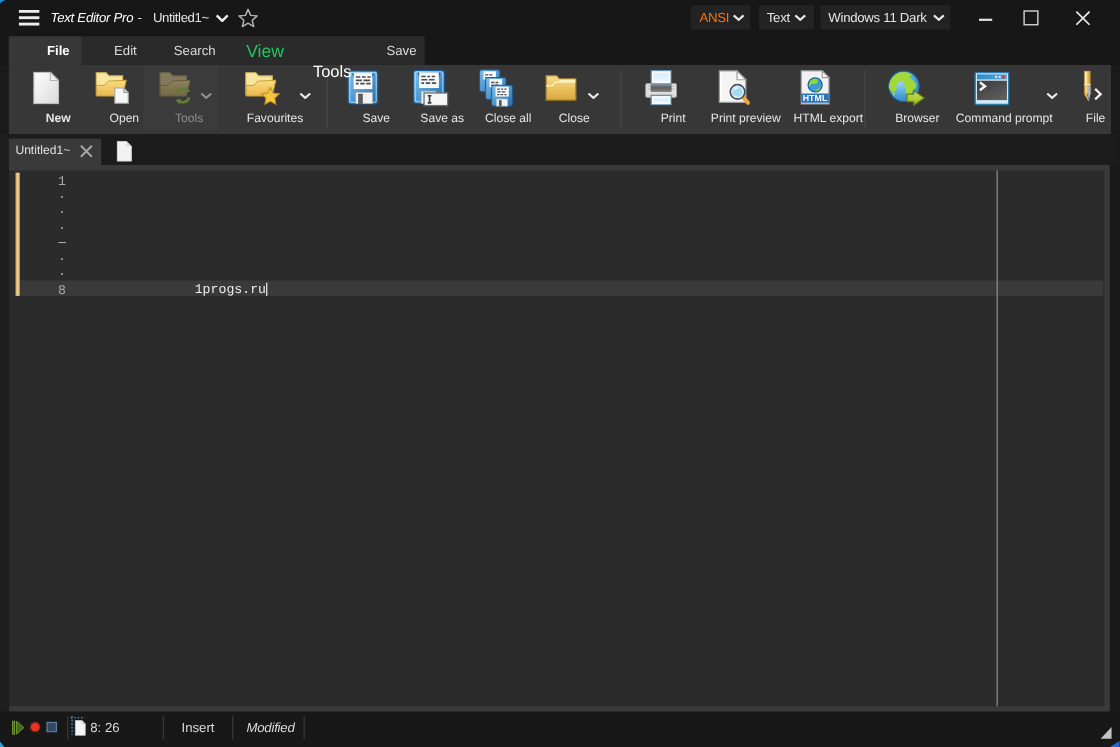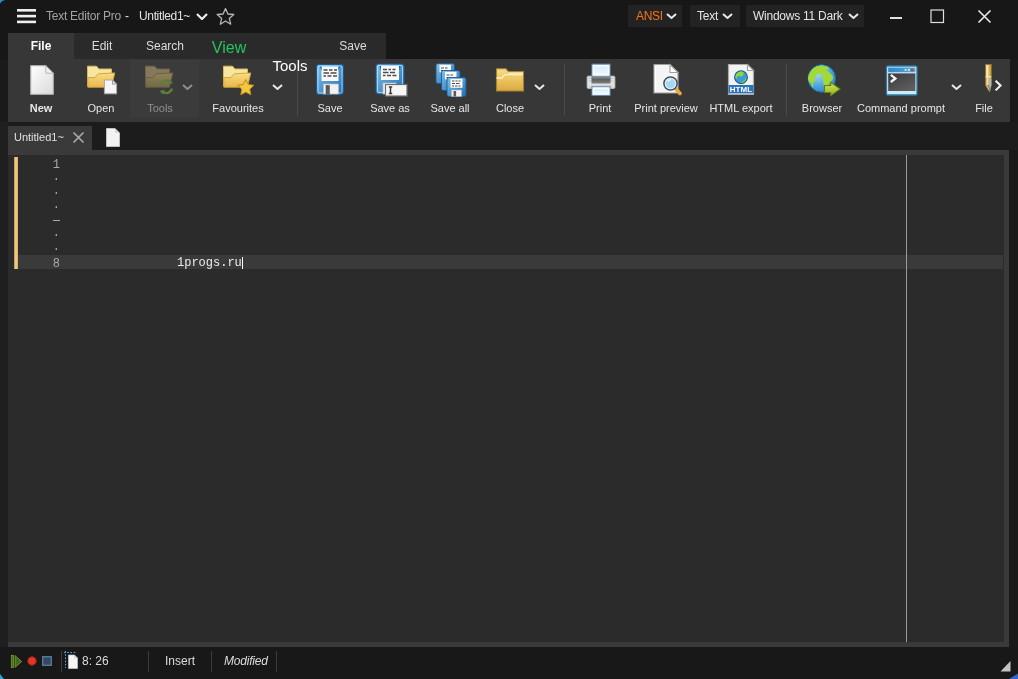--- a/index.html
+++ b/index.html
@@ -1,20 +1,20 @@
 <!DOCTYPE html>
 <html><head>
 <meta charset="utf-8">
 <style>
   * { margin:0; padding:0; box-sizing:border-box; }
   html,body { width:1018px; height:679px; background:#1a1a1a; overflow:hidden; }
   #win { position:relative; width:1018px; height:679px; background:#1a1a1a;
          font-family:"Liberation Sans", sans-serif; color:#e6e6e6; }
   .abs { position:absolute; }
-  .lbl { position:absolute; font-size:11px; color:#e6e6e6; white-space:nowrap; transform:translateX(-50%); z-index:5; }
+  .lbl { position:absolute; font-size:11px; color:#e6e6e6; white-space:nowrap; transform:translateX(-50%); z-index:5;margin-left:12px; }
   .sep { position:absolute; width:1px; background:#4a4a4a; }
   .chev { position:absolute; }
   svg { display:block; }
 </style>
 </head>
 <body>
 <div id="win">
 
   <div class="abs" style="left:0;top:0;width:1018px;height:59px;background:#171717;"></div>
   <div class="abs" id="menustrip" style="left:8px;top:33px;width:378px;height:26px;background:#2a2a2a;"></div>
@@ -25,21 +25,21 @@
   <div class="abs" id="leftmargin" style="left:0;top:121.5px;width:8px;height:525.5px;background:#1f1f1f;"></div>
   <div class="abs" id="rightmargin" style="left:1009px;top:150px;width:9px;height:497px;background:#191919;"></div>
   <div class="abs" id="statusbar" style="left:0;top:647px;width:1018px;height:32px;background:#181818;"></div>
 
   <div id="titlebar">
     <svg class="abs" style="left:17px;top:9px;" width="19" height="15" viewBox="0 0 19 15">
       <rect x="0" y="0" width="19" height="2.6" fill="#eee"></rect>
       <rect x="0" y="5.8" width="19" height="2.6" fill="#eee"></rect>
       <rect x="0" y="11.6" width="19" height="2.6" fill="#eee"></rect>
     </svg>
-    <div class="abs" style="left:46px;top:9px;font-size:12px;letter-spacing:-0.25px;color:#a3a3a3;">Text Editor Pro</div>
+    <div class="abs" style="left:46px;top:9px;font-size:12px;letter-spacing:-0.25px;color:#ffffff;font-style:italic;">Text Editor Pro</div>
     <div class="abs" style="left:125px;top:9px;font-size:12px;color:#e3e3e3;">-</div>
     <div class="abs" style="left:139px;top:9px;font-size:12px;letter-spacing:-0.35px;color:#e3e3e3;">Untitled1~</div>
     <svg class="abs" style="left:196px;top:13px;" width="12" height="7" viewBox="0 0 12 7">
       <polyline points="1,1 6,6 11,1" fill="none" stroke="#efefef" stroke-width="2.2"></polyline>
     </svg>
     <svg class="abs" style="left:216px;top:7px;" width="19" height="18" viewBox="0 0 19 18">
       <path d="M9.5 1.5 L11.9 7 L17.8 7.5 L13.3 11.4 L14.7 17.2 L9.5 14 L4.3 17.2 L5.7 11.4 L1.2 7.5 L7.1 7z" fill="none" stroke="#b5b5b5" stroke-width="1.3" stroke-linejoin="round"></path>
     </svg>
 
     <div class="abs" style="left:628px;top:5px;width:54px;height:22px;background:#232323;"></div>
@@ -82,21 +82,21 @@
     <div class="sep" style="left:297px;top:64px;height:52px;"></div>
     <div class="sep" style="left:564px;top:64px;height:52px;"></div>
     <div class="sep" style="left:786px;top:64px;height:52px;"></div>
 
     <div class="lbl" style="left:41px;top:102px;font-weight:bold;">New</div>
     <div class="lbl" style="left:101px;top:102px;">Open</div>
     <div class="lbl" style="left:160px;top:102px;color:#909090;">Tools</div>
     <div class="lbl" style="left:238px;top:102px;">Favourites</div>
     <div class="lbl" style="left:330px;top:102px;">Save</div>
     <div class="lbl" style="left:390px;top:102px;">Save as</div>
-    <div class="lbl" style="left:450px;top:102px;">Save all</div>
+    <div class="lbl" style="left:450px;top:102px;">Close all</div>
     <div class="lbl" style="left:510px;top:102px;">Close</div>
     <div class="lbl" style="left:600px;top:102px;">Print</div>
     <div class="lbl" style="left:666px;top:102px;">Print preview</div>
     <div class="lbl" style="left:741px;top:102px;">HTML export</div>
     <div class="lbl" style="left:822px;top:102px;">Browser</div>
     <div class="lbl" style="left:901px;top:102px;">Command prompt</div>
     <div class="lbl" style="left:984px;top:102px;">File</div>
     <svg width="0" height="0" style="position:absolute;">
       <defs>
         <linearGradient id="gpage" x1="0" y1="0" x2="1" y2="1">

